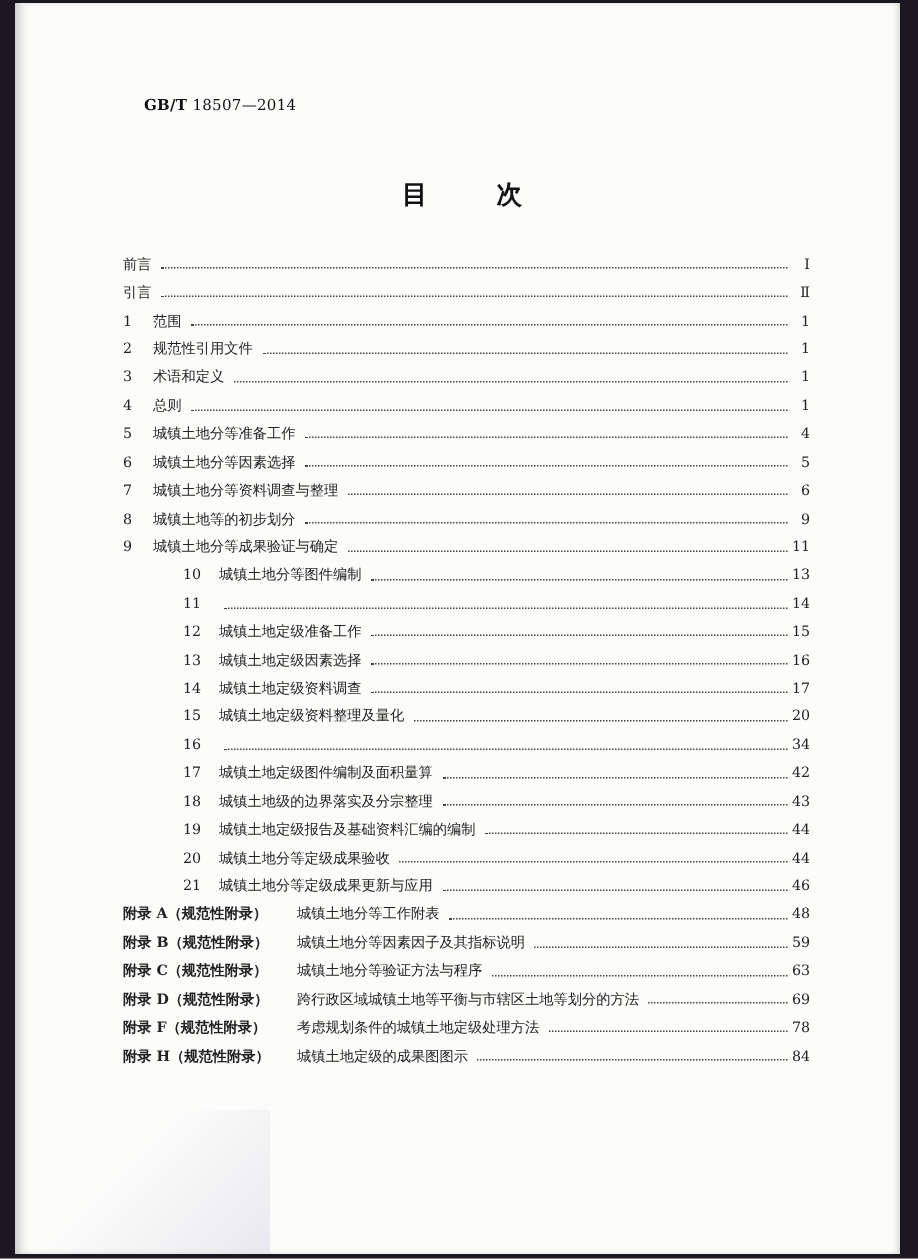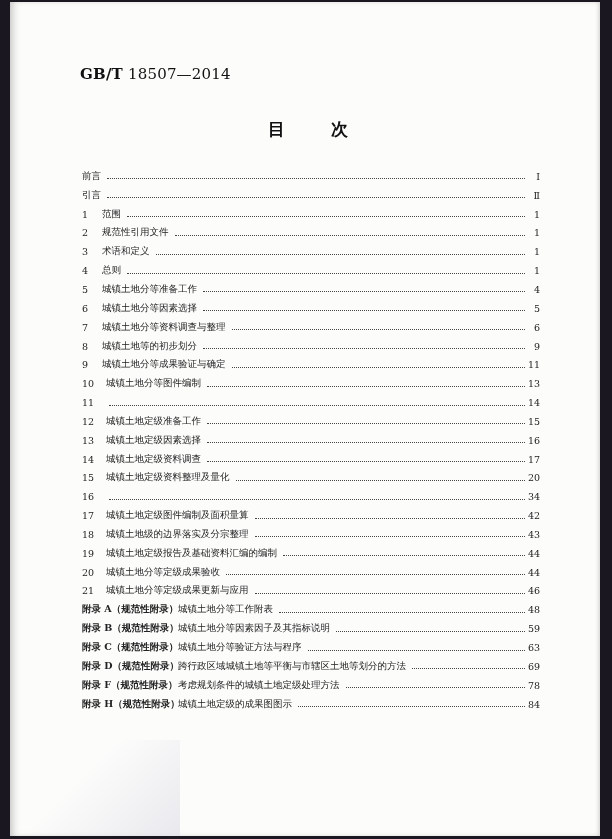--- a/index.html
+++ b/index.html
@@ -12,38 +12,38 @@
   .page {
     position:absolute; left:10px; top:2px; width:590px; height:834px;
     background:#fcfcfb;
     box-shadow: inset 6px 0 8px -4px #bbb, inset -3px 0 4px -2px #ccc;
   }
   .edge-shadow {
     position:absolute; left:10px; top:740px; width:170px; height:96px;
     background:linear-gradient(135deg, rgba(220,220,225,0.0) 40%, rgba(225,225,232,0.7) 100%);
   }
   .std-code {
-    position:absolute; left:80px; top:65px;
-    font-size:15px; color:#111; letter-spacing:0.2px;
+    position:absolute; left:96px; top:65px;
+    font-size:10px; color:#111; letter-spacing:0.2px;
   }
   .std-code b { font-weight:bold; }
   .title {
     position:absolute; left:0; width:612px; top:118px; text-align:center;
     font-family:"DejaVu Sans", sans-serif; font-weight:bold;
     font-size:17px; color:#111; letter-spacing:20px; padding-left:12px;
   }
   .toc { position:absolute; left:82px; top:167px; width:458px; }
   .row {
     position:relative; height:18.85px; display:flex; align-items:center;
     font-size:9.5px; color:#222;
   }
   .row .num { display:inline-block; width:20px; flex:none; }
-  .row .num.wide { width:24px; }
+  .row .num.wide { width:24px;margin-left:40px; }
   .row .label { flex:none; white-space:nowrap; padding-right:3px; }
-  .row .app-prefix { flex:none; font-weight:bold; white-space:nowrap; width:96px; }
+  .row .app-prefix { flex:none; font-weight:bold; white-space:nowrap; width:116px; }
   .row .leader {
     flex:1; height:1px; margin:0 3px; align-self:center; margin-top:4px;
     border-bottom:1.4px dotted #444;
   }
   .row .page-no { flex:none; width:12px; text-align:right; font-size:9.5px; }
 </style>
 </head>
 <body>
 
 <div class="page"></div>

